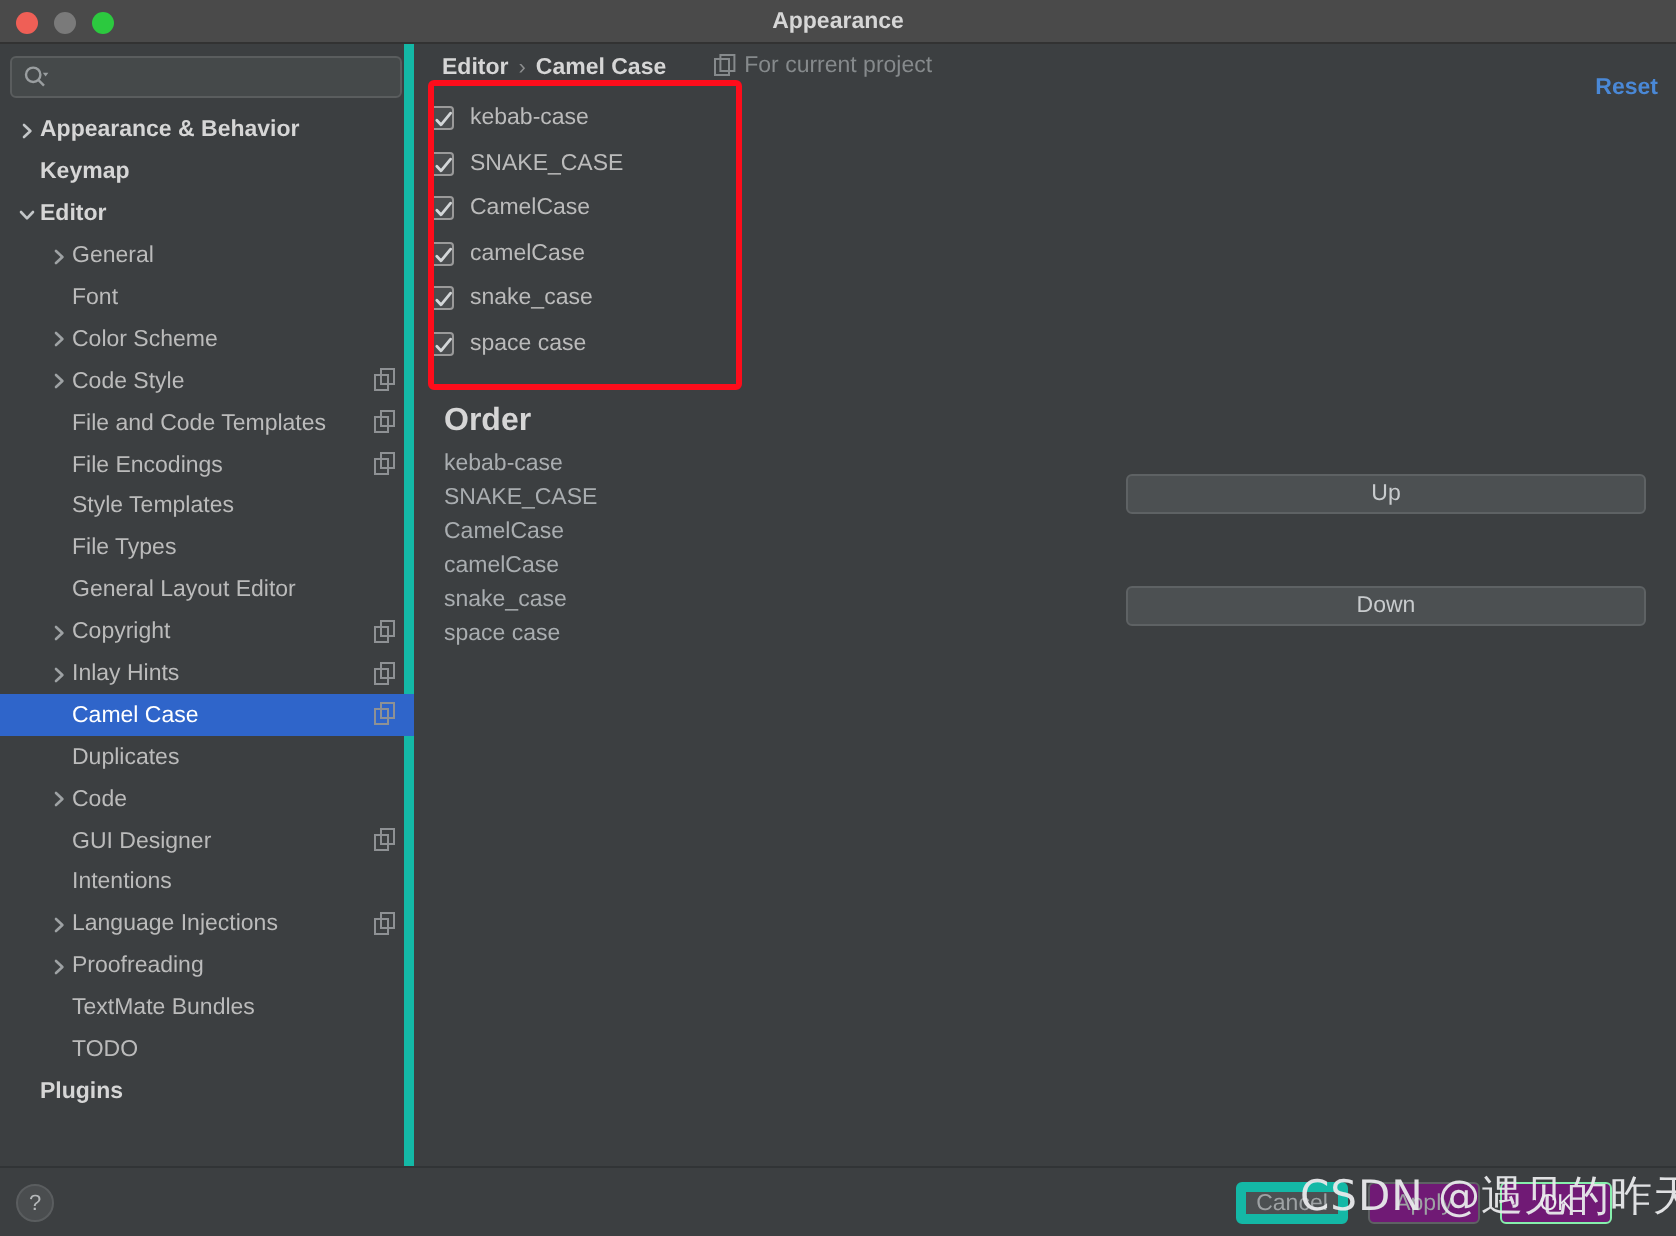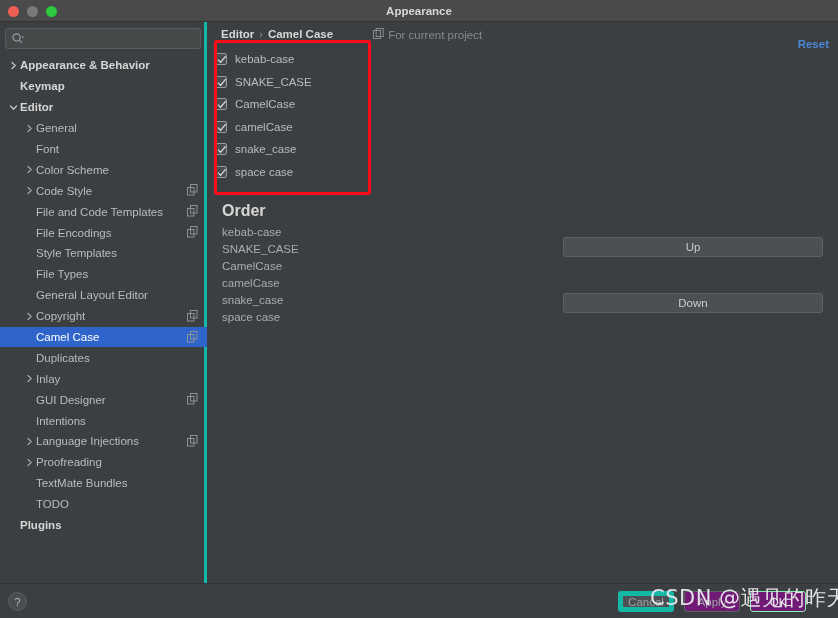--- a/index.html
+++ b/index.html
@@ -34,21 +34,21 @@
     position: absolute; left: 0; top: 0; width: 838px;
     line-height: 22px; text-align: center;
     font-size: 11.5px; font-weight: bold; color: #d6d6d6;
   }
 
   
   .sidebar {
     position: absolute; left: 0; top: 22px;
     width: 207px; height: 561px;
     background: #3c3f41;
-    border-right: 3px solid #14b8a6;
+    border-right: 5px solid #14b8a6;
   }
   .search-wrap {
     position: absolute; left: 5px; top: 6px;
     width: 196px; height: 21px;
   }
   .search-input {
     width: 100%; height: 100%;
     background: #45494a;
     border: 1px solid #5a5d5e;
     border-radius: 3px;
@@ -104,22 +104,22 @@
   }
   .crumb {
     font-size: 11.5px; font-weight: bold; color: #d6d6d6;
     margin-left: 14px;
   }
   .crumb-sep {
     font-size: 11px; color: #8d8f90; margin: 0 5px;
   }
   .crumb.dim { color: #d6d6d6; margin-left: 0; }
   .proj-scope {
-    display: flex; align-items: flex-end; gap: 4px;
-    margin-left: 40px;
+    display: flex; align-items: flex-start; gap: 4px;
+    margin-left: 24px;
     font-size: 11.5px; color: #868a8c;
   }
   .reset-link {
     position: absolute; right: 9px; top: 16px;
     font-size: 11.5px; font-weight: bold; color: #4a88d6;
     cursor: pointer;
   }
 
   
   .cb-group {
@@ -340,39 +340,51 @@
             <svg width="9" height="9" viewBox="0 0 9 9">
               <path d="M3 1.5 L6.2 4.5 L3 7.5" fill="none" stroke="#9ea2a4" stroke-width="1.3" stroke-linecap="round" stroke-linejoin="round"></path>
             </svg>
           </span>
           <span class="tree-label">Copyright</span>
           <span class="cfg-icon"><svg width="11" height="12" viewBox="0 0 11 12">
               <rect x="0.5" y="3.5" width="6.5" height="7.5" fill="none" stroke="#8e9194" stroke-width="1"></rect>
               <rect x="3.5" y="0.5" width="6.5" height="7.5" fill="none" stroke="#8e9194" stroke-width="1"></rect>
             </svg></span>
         </div>
+        <div class="tree-row">
+          <span class="twisty" style="margin-left: 22px;">
+            <svg width="9" height="9" viewBox="0 0 9 9">
+              <path d="M3 1.5 L6.2 4.5 L3 7.5" fill="none" stroke="#9ea2a4" stroke-width="1.3" stroke-linecap="round" stroke-linejoin="round"></path>
+            </svg>
+          </span>
+          <span class="tree-label">Inlay Hints</span>
+          <span class="cfg-icon"><svg width="11" height="12" viewBox="0 0 11 12">
+              <rect x="0.5" y="3.5" width="6.5" height="7.5" fill="none" stroke="#8e9194" stroke-width="1"></rect>
+              <rect x="3.5" y="0.5" width="6.5" height="7.5" fill="none" stroke="#8e9194" stroke-width="1"></rect>
+            </svg></span>
+        </div>
         <div class="tree-row selected">
           <span class="twisty" style="margin-left: 22px;"></span>
           <span class="tree-label">Camel Case</span>
           <span class="cfg-icon"><svg width="11" height="12" viewBox="0 0 11 12">
               <rect x="0.5" y="3.5" width="6.5" height="7.5" fill="none" stroke="#8e9194" stroke-width="1"></rect>
               <rect x="3.5" y="0.5" width="6.5" height="7.5" fill="none" stroke="#8e9194" stroke-width="1"></rect>
             </svg></span>
         </div>
         <div class="tree-row">
           <span class="twisty" style="margin-left: 22px;"></span>
           <span class="tree-label">Duplicates</span>
         </div>
         <div class="tree-row">
           <span class="twisty" style="margin-left: 22px;">
             <svg width="9" height="9" viewBox="0 0 9 9">
               <path d="M3 1.5 L6.2 4.5 L3 7.5" fill="none" stroke="#9ea2a4" stroke-width="1.3" stroke-linecap="round" stroke-linejoin="round"></path>
             </svg>
           </span>
-          <span class="tree-label">Inlay</span>
+          <span class="tree-label">Code</span>
         </div>
         <div class="tree-row">
           <span class="twisty" style="margin-left: 22px;"></span>
           <span class="tree-label">GUI Designer</span>
           <span class="cfg-icon"><svg width="11" height="12" viewBox="0 0 11 12">
               <rect x="0.5" y="3.5" width="6.5" height="7.5" fill="none" stroke="#8e9194" stroke-width="1"></rect>
               <rect x="3.5" y="0.5" width="6.5" height="7.5" fill="none" stroke="#8e9194" stroke-width="1"></rect>
             </svg></span>
         </div>
         <div class="tree-row">

